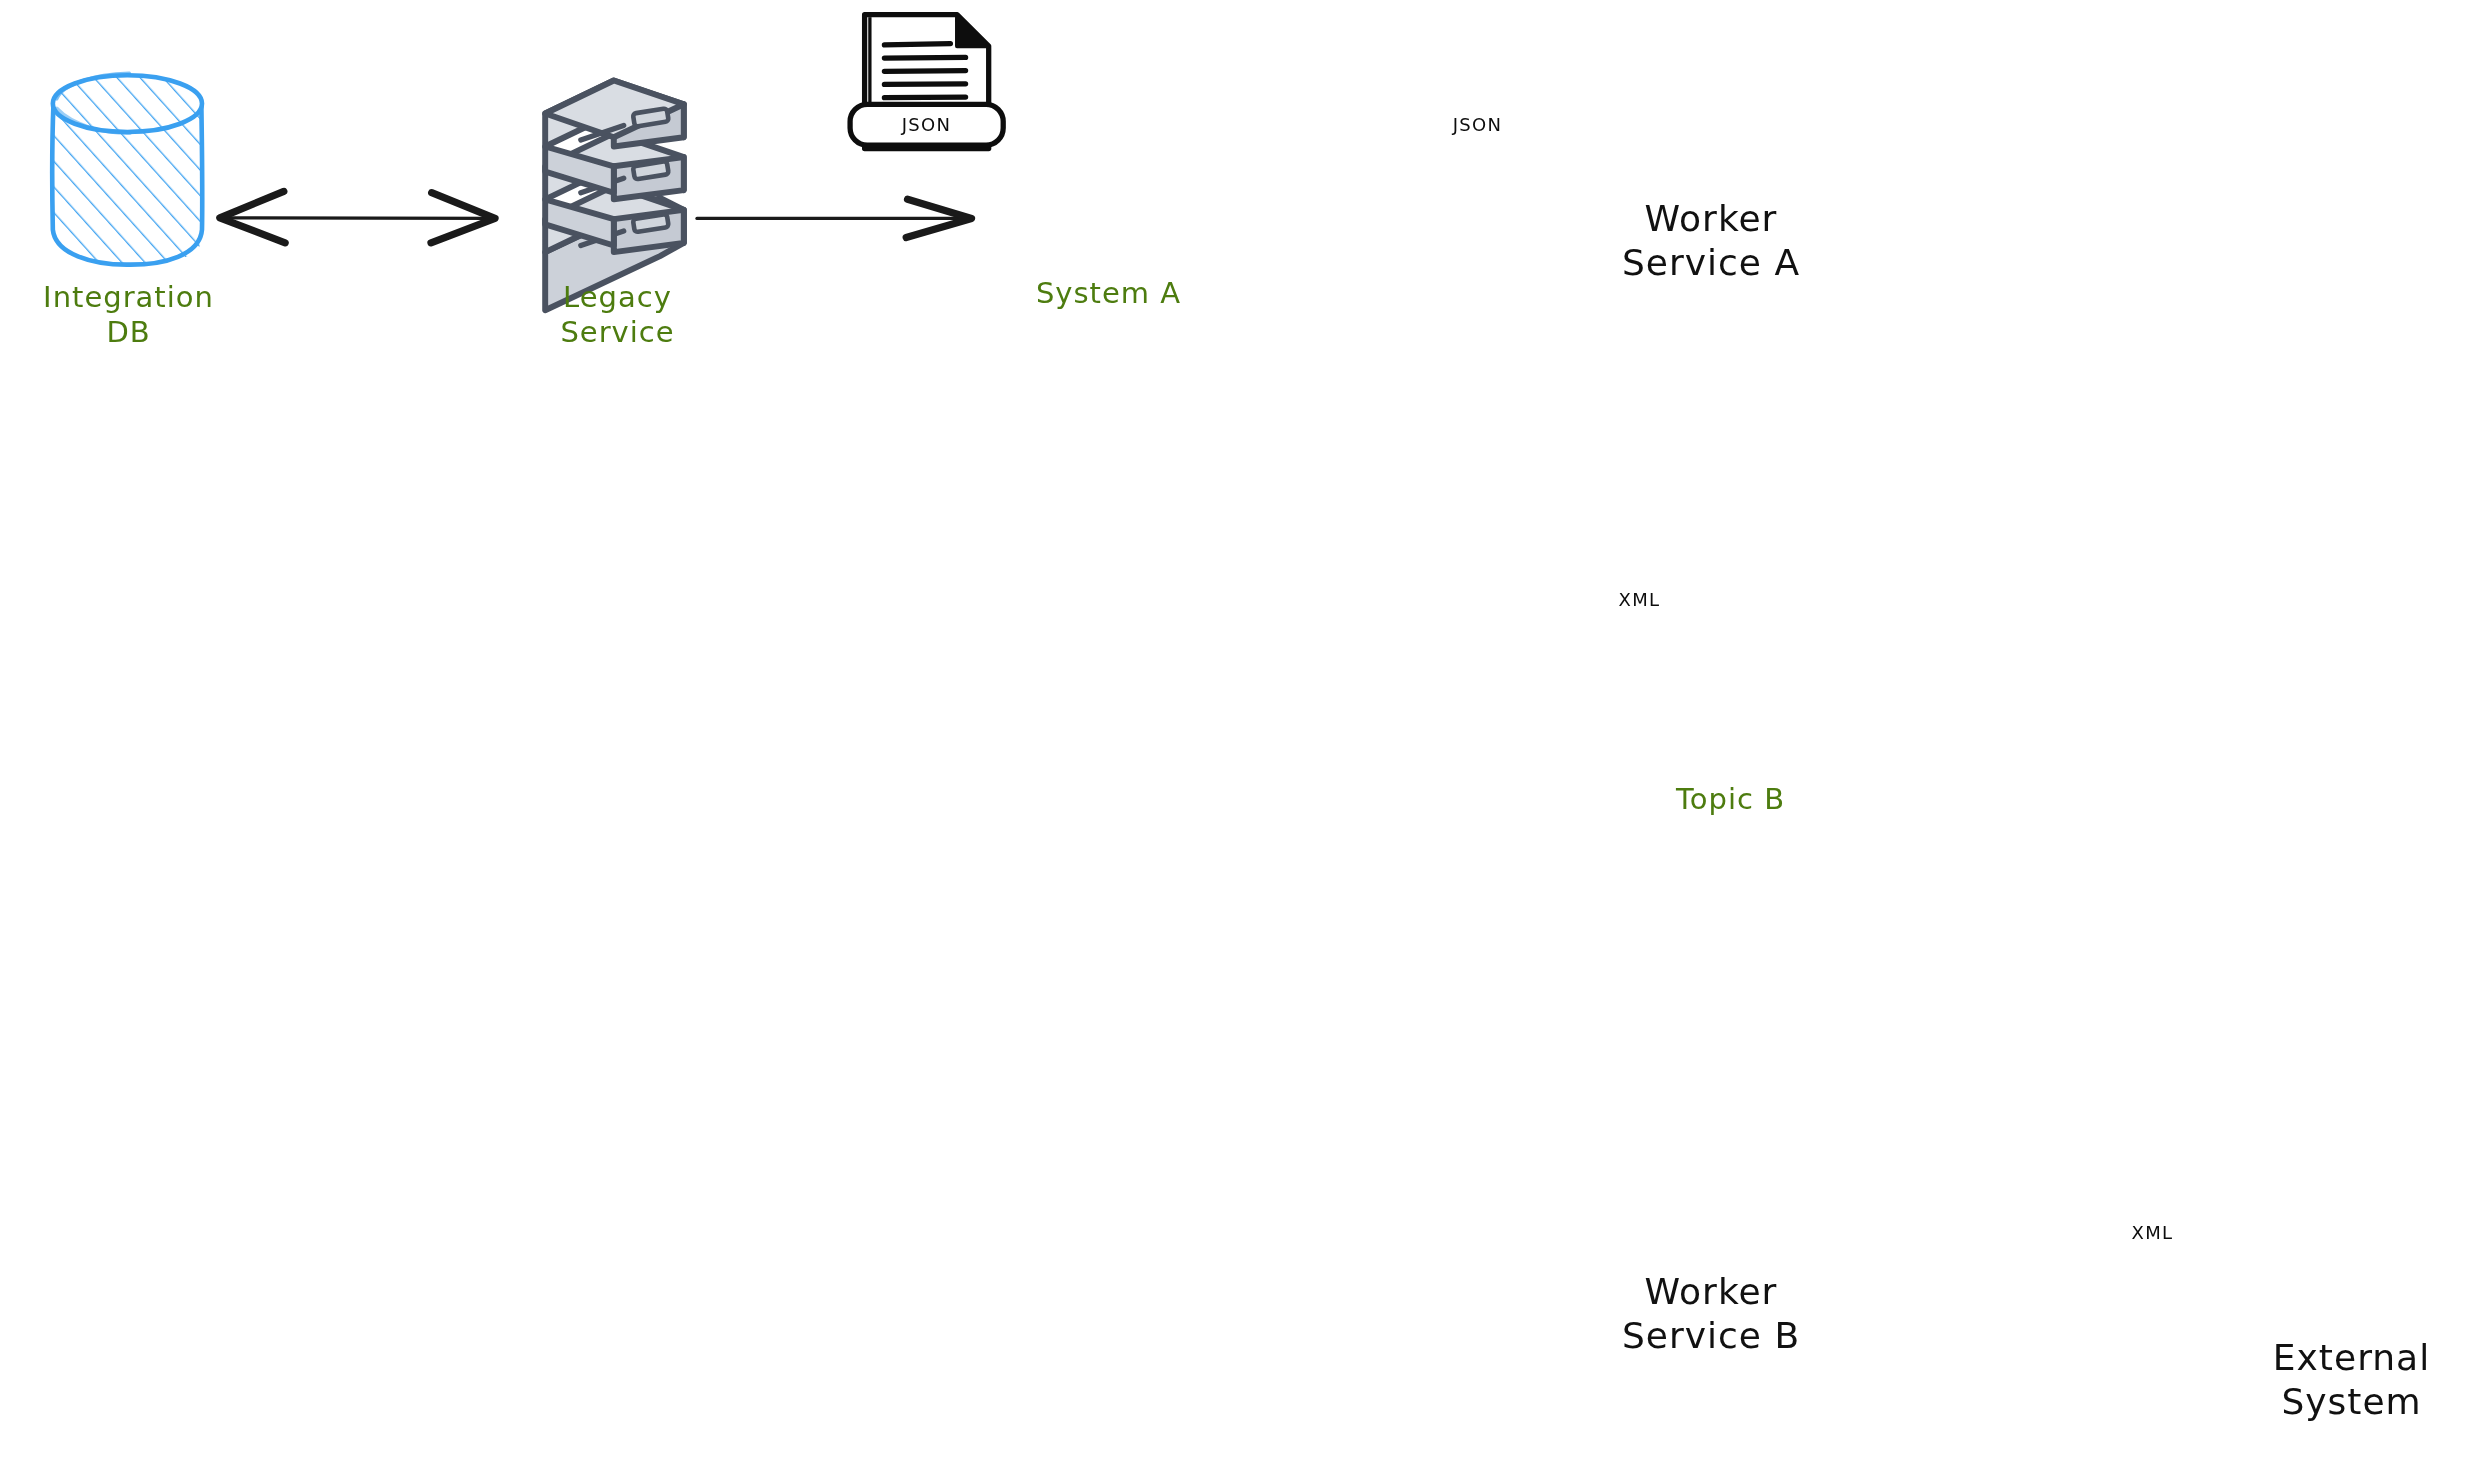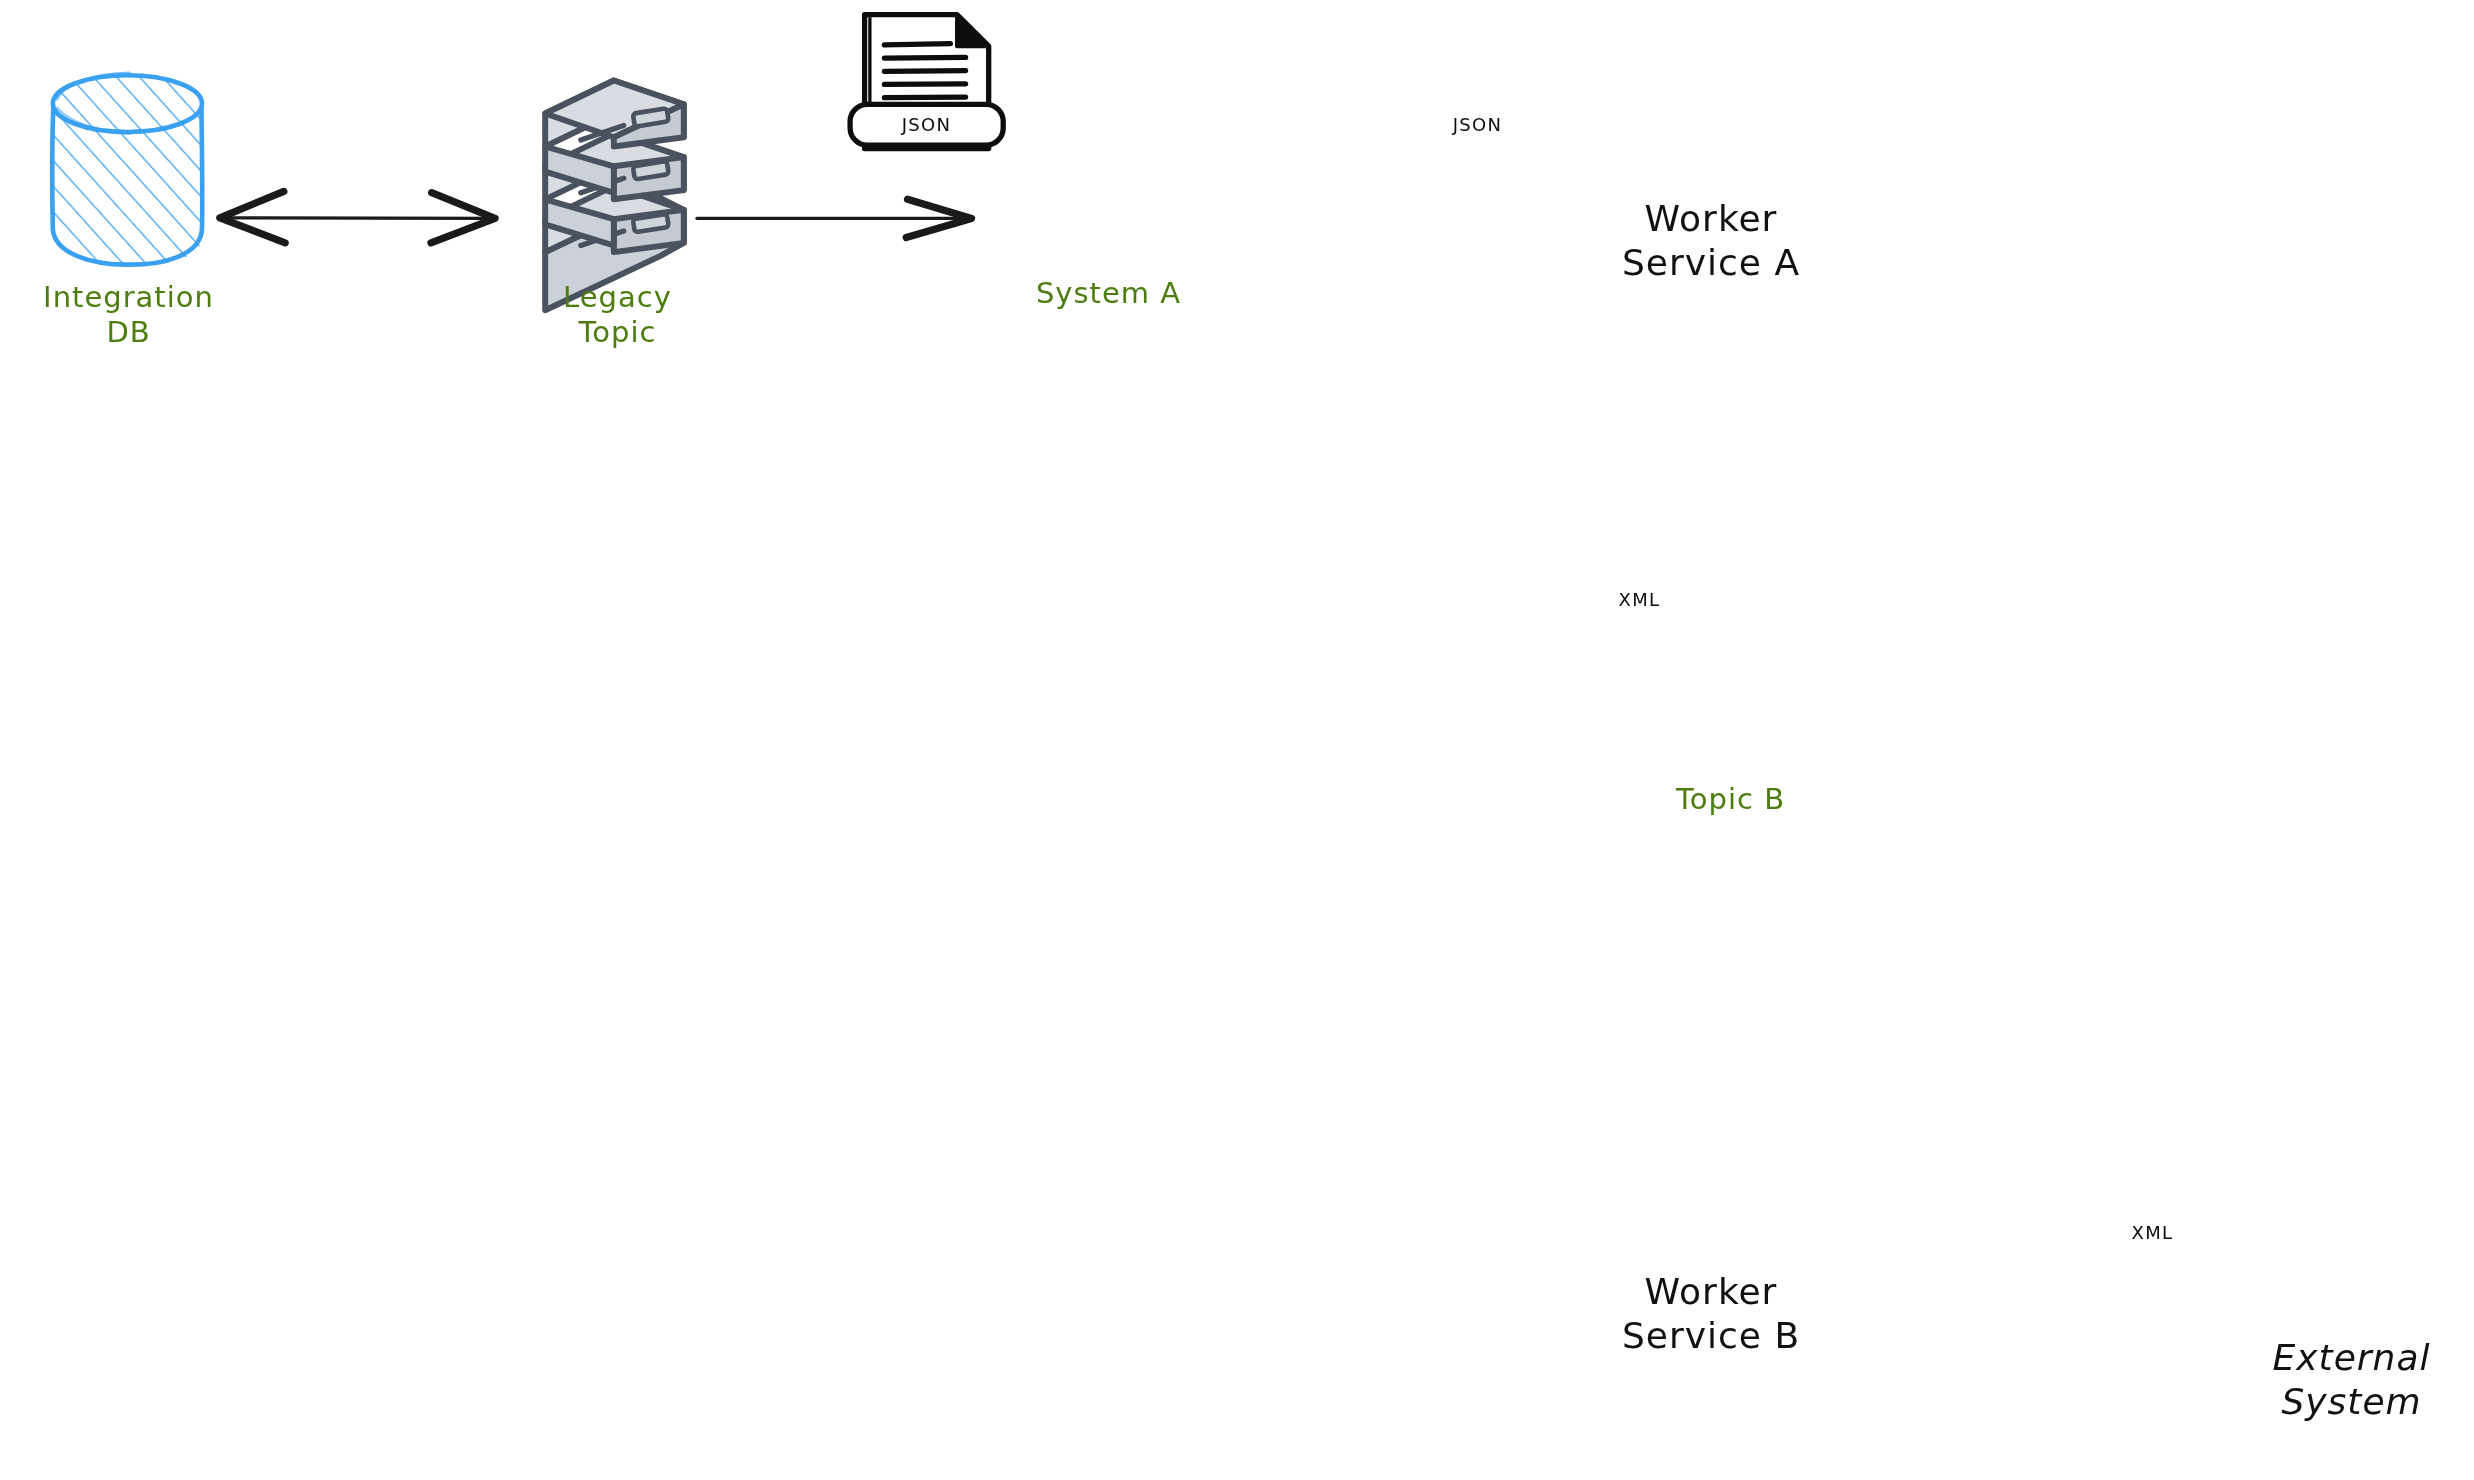--- a/index.html
+++ b/index.html
@@ -287,33 +287,33 @@
     <line x1="3472" y1="1950" x2="3622" y2="1950" stroke="#2a7fcc" stroke-width="7" stroke-linecap="round">
   </line></line></line></path></g>
 
 
 
 
 <div class="node-label label-gray" style="left:0px; top:280px; width:257px;">Integration
 DB</div>
 
 <div class="node-label label-gray" style="left:469px; top:280px; width:297px;">Legacy
-Topic</div>
+Service</div>
 
 <div class="node-label label-gray" style="left:983px; top:276px; width:251px;">System A</div>
 
 <div class="node-label label-black" style="left:1569px; top:197px; width:284px;">Worker
 Service A</div>
 
 <div class="node-label label-gray" style="left:1605px; top:782px; width:251px;">Topic B</div>
 
 <div class="node-label label-black" style="left:1569px; top:1270px; width:284px;">Worker
 Service B</div>
 
-<div class="node-label label-black" style="left:2236px; top:1336px; width:231px;font-style:italic;">External
+<div class="node-label label-black" style="left:2236px; top:1336px; width:231px;">External
 System</div>
 
 
 <div class="doc-tag" style="left:850px; top:114px; width:153px;">JSON</div>
 
 <div class="doc-tag" style="left:1401px; top:114px; width:153px;">JSON</div>
 
 <div class="doc-tag" style="left:1563px; top:589px; width:153px;">XML</div>
 
 <div class="doc-tag" style="left:2076px; top:1222px; width:153px;">XML</div>

